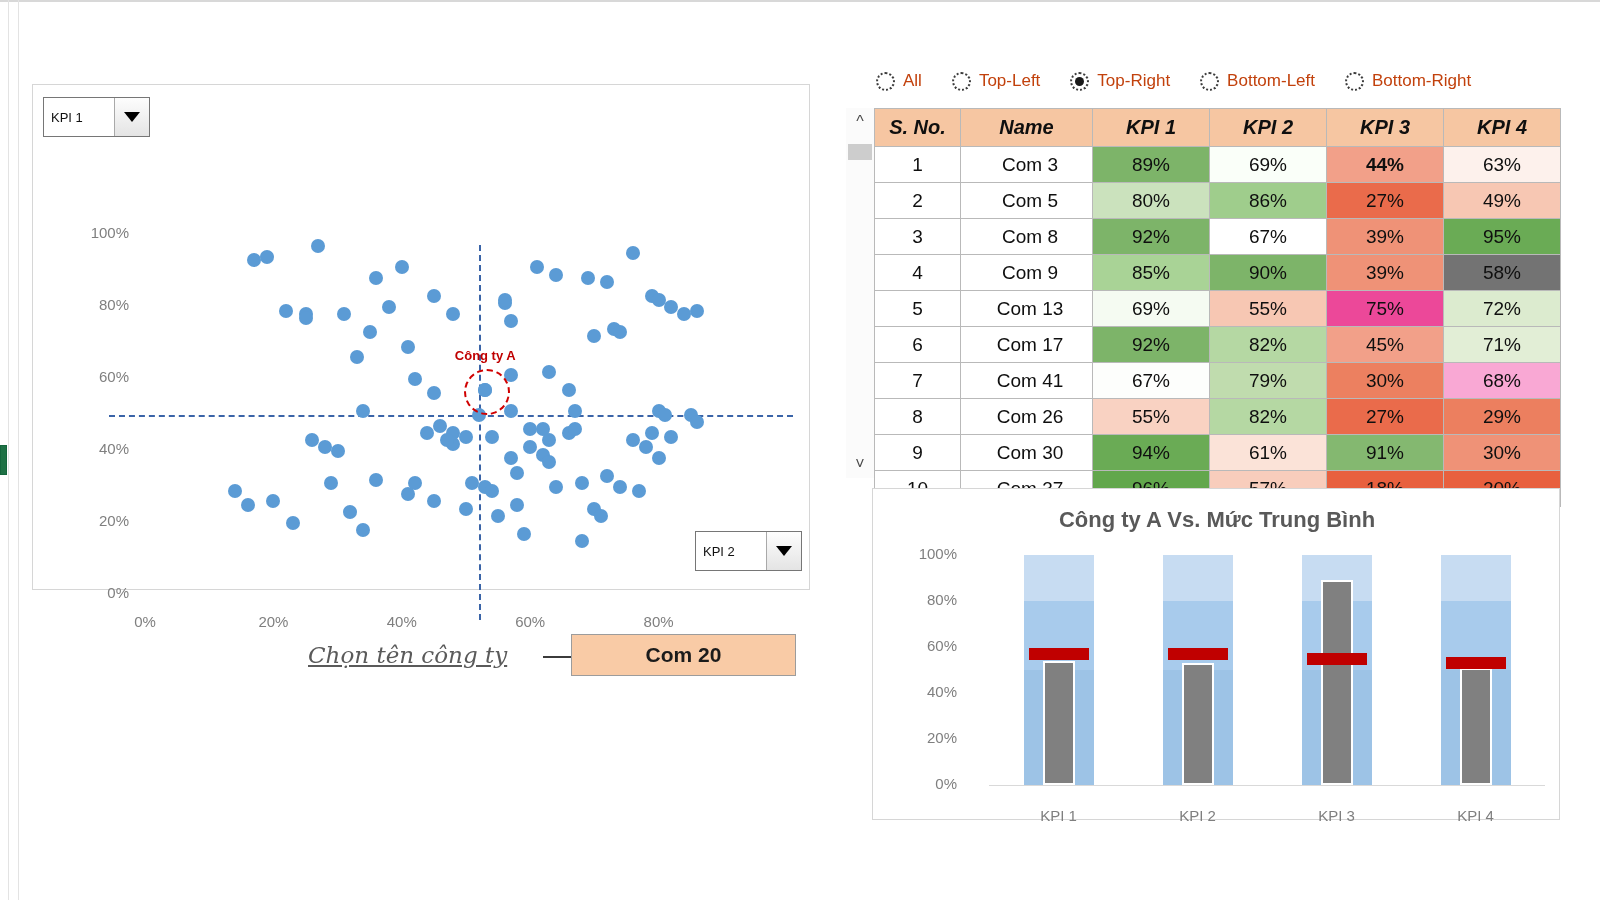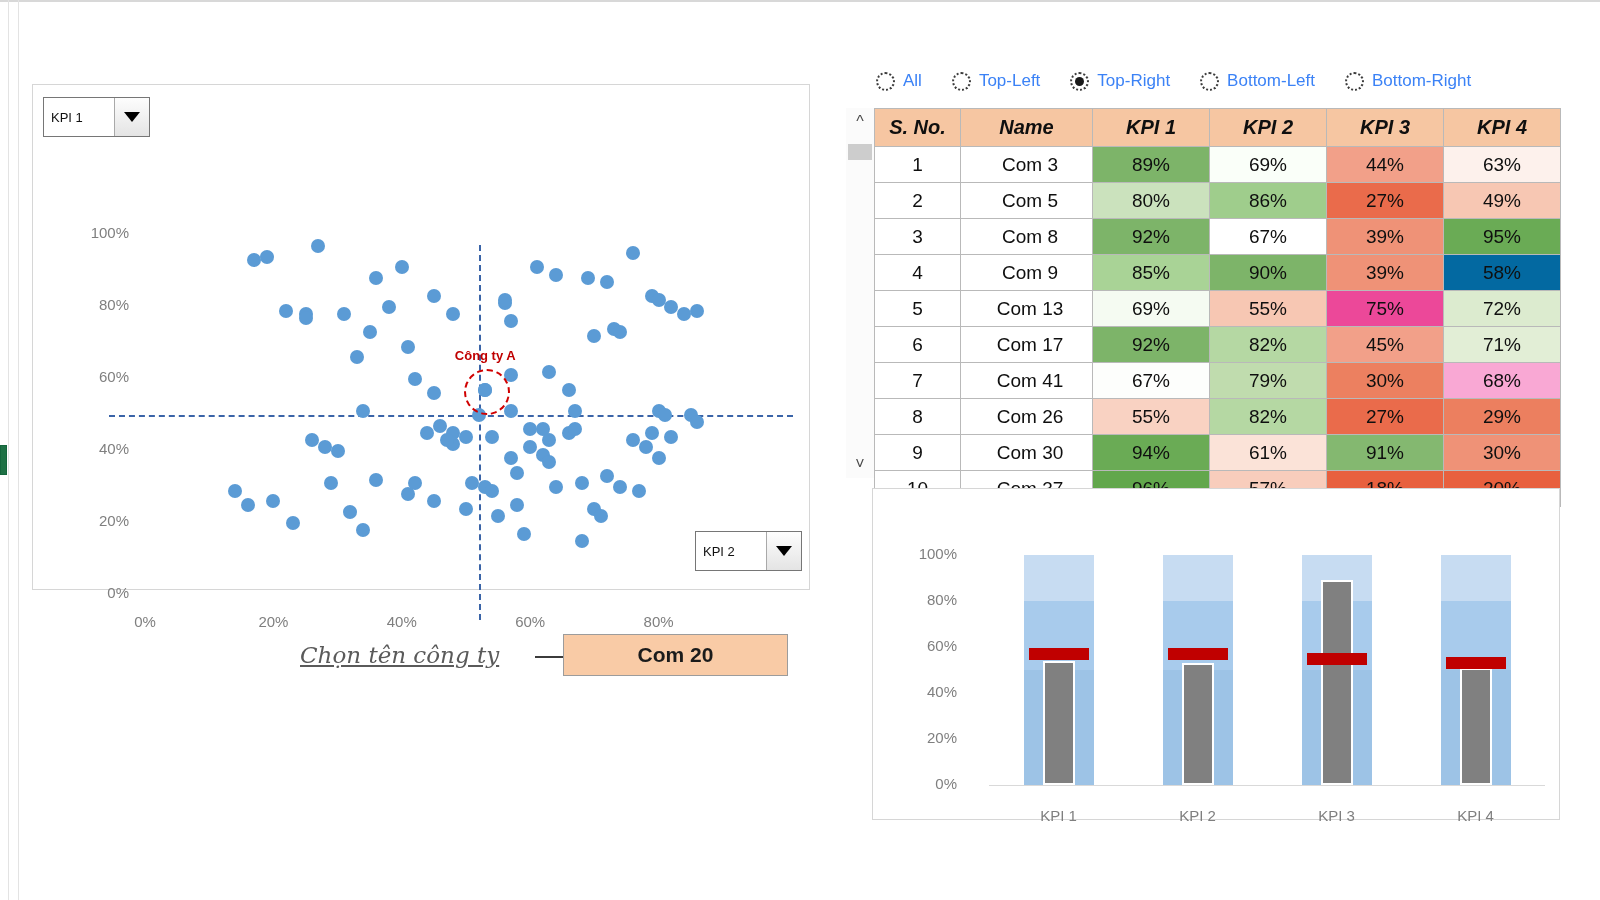--- a/index.html
+++ b/index.html
@@ -81,21 +81,21 @@
   .highlight-ring {
     position: absolute; width: 42px; height: 42px; border-radius: 50%;
     border: 2px dashed #d00000; margin-left: -21px; margin-top: -21px;
   }
   .highlight-label {
     position: absolute; font-size: 13px; font-weight: bold; color: #c00000;
     white-space: nowrap; transform: translateX(-50%);
   }
 
   
-  .selector-row { position: absolute; left: 300px; top: 636px; width: 500px; height: 44px; }
+  .selector-row { position: absolute; left: 308px; top: 636px; width: 500px; height: 44px; }
   .selector-caption {
     position: absolute; left: 0px; top: 6px;
     font-family: "DejaVu Serif", serif; font-style: italic; font-size: 23px;
     color: #5a5a5a; text-decoration: underline; white-space: nowrap;
   }
   .selector-arrow { position: absolute; left: 235px; top: 20px; width: 64px; height: 2px; background: #3b3b3b; }
   .selector-arrow::after {
     content: ""; position: absolute; right: -2px; top: -6px;
     border-left: 13px solid #3b3b3b; border-top: 7px solid transparent;
     border-bottom: 7px solid transparent;
@@ -116,21 +116,21 @@
   .radio-item { display: flex; align-items: center; gap: 8px; white-space: nowrap; }
   .radio-mark {
     width: 19px; height: 19px; border-radius: 50%;
     border: 2px dotted #3c3c3c; box-sizing: border-box;
     display: flex; align-items: center; justify-content: center;
     background: #fff;
   }
   .radio-mark.on::after {
     content: ""; width: 9px; height: 9px; border-radius: 50%; background: #1a1a1a;
   }
-  .radio-label { font-size: 17px; color: #3b82f6; }
+  .radio-label { font-size: 17px; color: #c2410c; }
 
   
   .table-wrap { position: absolute; left: 846px; top: 108px; width: 714px; height: 370px; }
   .tbl-scroll {
     position: absolute; left: 0; top: 0; width: 28px; height: 370px;
     background: #fbfbfb; border-right: 1px solid #eee;
     display: flex; flex-direction: column; align-items: center; justify-content: space-between;
   }
   .chev { font-size: 16px; color: #4a4a4a; line-height: 1; padding: 6px 0; }
   .scroll-thumb {
@@ -376,21 +376,21 @@
             <th>KPI 3</th>
             <th>KPI 4</th>
           </tr>
         </thead>
       <tbody id="tbl-body">
           <tr>
             <td>1</td>
             <td class="name-cell">Com 3</td>
             <td style="background: rgb(125, 180, 105);">89%</td>
             <td style="background: rgb(250, 255, 249);">69%</td>
-            <td style="background: rgb(242, 160, 137);">44%</td>
+            <td style="background: rgb(242, 160, 137); font-weight: bold;">44%</td>
             <td style="background: rgb(253, 241, 236);">63%</td>
           </tr>
           <tr>
             <td>2</td>
             <td class="name-cell">Com 5</td>
             <td style="background: rgb(203, 226, 189);">80%</td>
             <td style="background: rgb(159, 205, 140);">86%</td>
             <td style="background: rgb(234, 107, 75);">27%</td>
             <td style="background: rgb(247, 199, 179);">49%</td>
           </tr>
@@ -401,21 +401,21 @@
             <td style="background: rgb(255, 255, 255);">67%</td>
             <td style="background: rgb(239, 146, 119);">39%</td>
             <td style="background: rgb(106, 171, 85);">95%</td>
           </tr>
           <tr>
             <td>4</td>
             <td class="name-cell">Com 9</td>
             <td style="background: rgb(169, 211, 150);">85%</td>
             <td style="background: rgb(125, 180, 105);">90%</td>
             <td style="background: rgb(239, 146, 119);">39%</td>
-            <td style="background: #0369a1;">58%</td>
+            <td style="background: #737373;">58%</td>
           </tr>
           <tr>
             <td>5</td>
             <td class="name-cell">Com 13</td>
             <td style="background: rgb(245, 251, 242);">69%</td>
             <td style="background: rgb(247, 199, 179);">55%</td>
             <td style="background: #ec4899;">75%</td>
             <td style="background: rgb(220, 235, 207);">72%</td>
           </tr>
           <tr>
@@ -456,20 +456,21 @@
             <td style="background: rgb(98, 167, 76);">96%</td>
             <td style="background: rgb(248, 205, 188);">57%</td>
             <td style="background: rgb(232, 96, 62);">18%</td>
             <td style="background: rgb(232, 96, 62);">20%</td>
           </tr>
         </tbody>
     </table>
   </div>
 
   <div class="bullet-panel">
+    <div class="bullet-title">Công ty A Vs. Mức Trung Bình</div>
     <div class="bullet-plot" id="bullet-plot">
         <div class="b-ylab" style="left: 26px; top: 56px;">100%</div>
         <div class="b-ylab" style="left: 26px; top: 102px;">80%</div>
         <div class="b-ylab" style="left: 26px; top: 148px;">60%</div>
         <div class="b-ylab" style="left: 26px; top: 194px;">40%</div>
         <div class="b-ylab" style="left: 26px; top: 240px;">20%</div>
         <div class="b-ylab" style="left: 26px; top: 286px;">0%</div>
         <div class="b-baseline" style="left: 116px; top: 296px; width: 556px;"></div>
         <div class="band band1" style="left: 150.5px; top: 181px; width: 70px; height: 115px;"></div>
         <div class="band band2" style="left: 150.5px; top: 112px; width: 70px; height: 69px;"></div>

